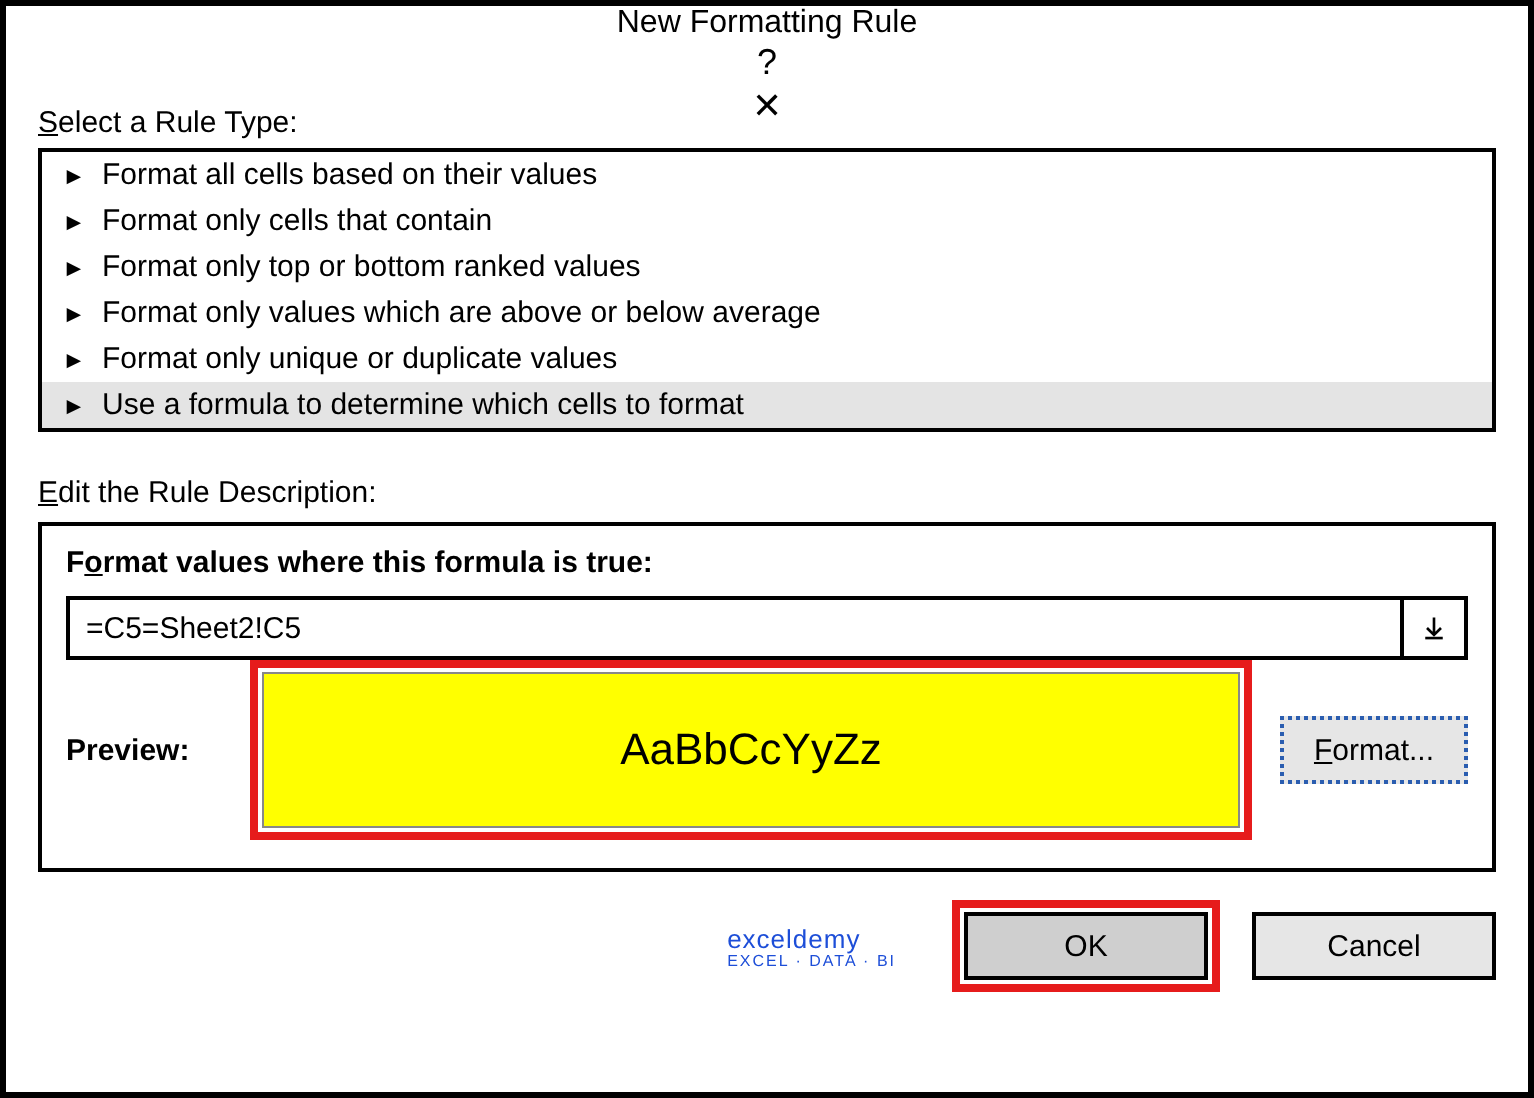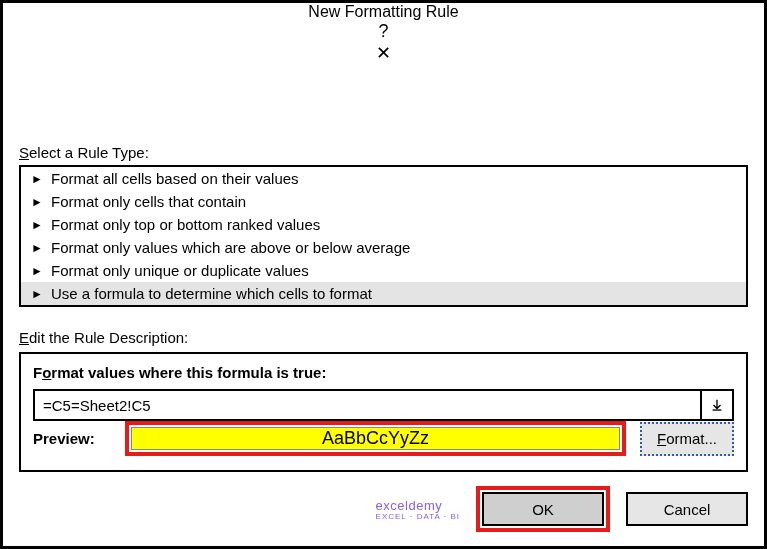--- a/index.html
+++ b/index.html
@@ -34,21 +34,20 @@
     width: 40px;
     text-align: center;
     font-size: 18px;
     cursor: pointer;
   }
   .content {
     flex: 1;
     padding: 8px 16px 14px 16px;
     display: flex;
     flex-direction: column;
-    justify-content: flex-end;
   }
   .section-label {
     font-size: 15px;
     margin-bottom: 4px;
   }
   .underline-s { text-decoration: underline; }
   .rule-list {
     border: 2px solid #000;
     background: #fff;
   }
@@ -118,44 +117,44 @@
   }
   .preview-wrap {
     border: 4px solid #e61c1c;
     padding: 2px;
     flex: 1;
   }
   .preview-box {
     border: 1px solid #888;
     background: #ffff00;
     text-align: center;
-    font-size: 18px;
-    padding: 0 0;
+    font-size: 22px;
+    padding: 25px 0;
   }
   .format-btn {
     width: 94px;
     height: 34px;
     border: 2px dotted #2a5db0;
     background: #e6e6e6;
     font-size: 15px;
     cursor: pointer;
     font-family: inherit;
   }
   .button-row {
     display: flex;
     justify-content: flex-end;
     gap: 16px;
     margin-top: 14px;
     align-items: center;
   }
   .watermark {
     font-size: 13px;
-    color: #8b5cf6;
+    color: #1d4ed8;
     letter-spacing: 0.5px;
-    margin-right: 0;
+    margin-right: 12px;
   }
   .watermark .wm-sub {
     font-size: 8px;
     letter-spacing: 1px;
     display: block;
     text-align: center;
     line-height: 8px;
   }
   .ok-wrap {
     border: 4px solid #e61c1c;

